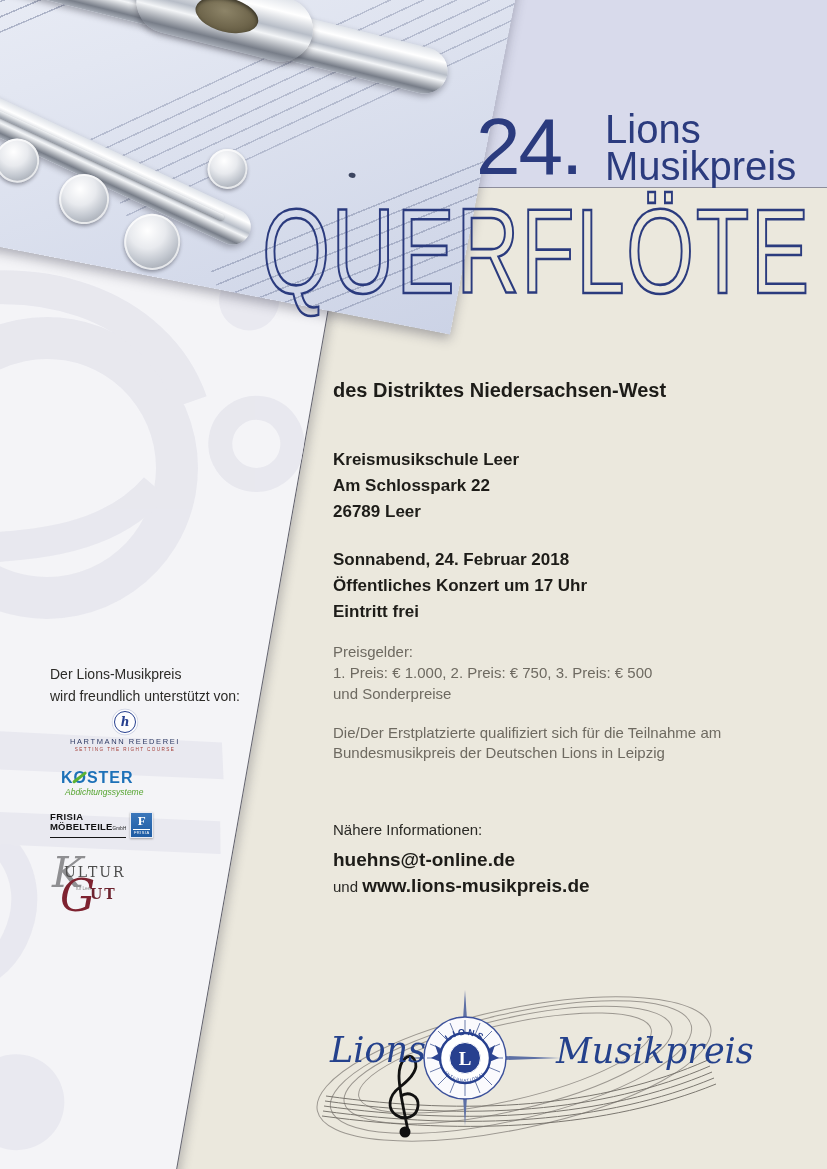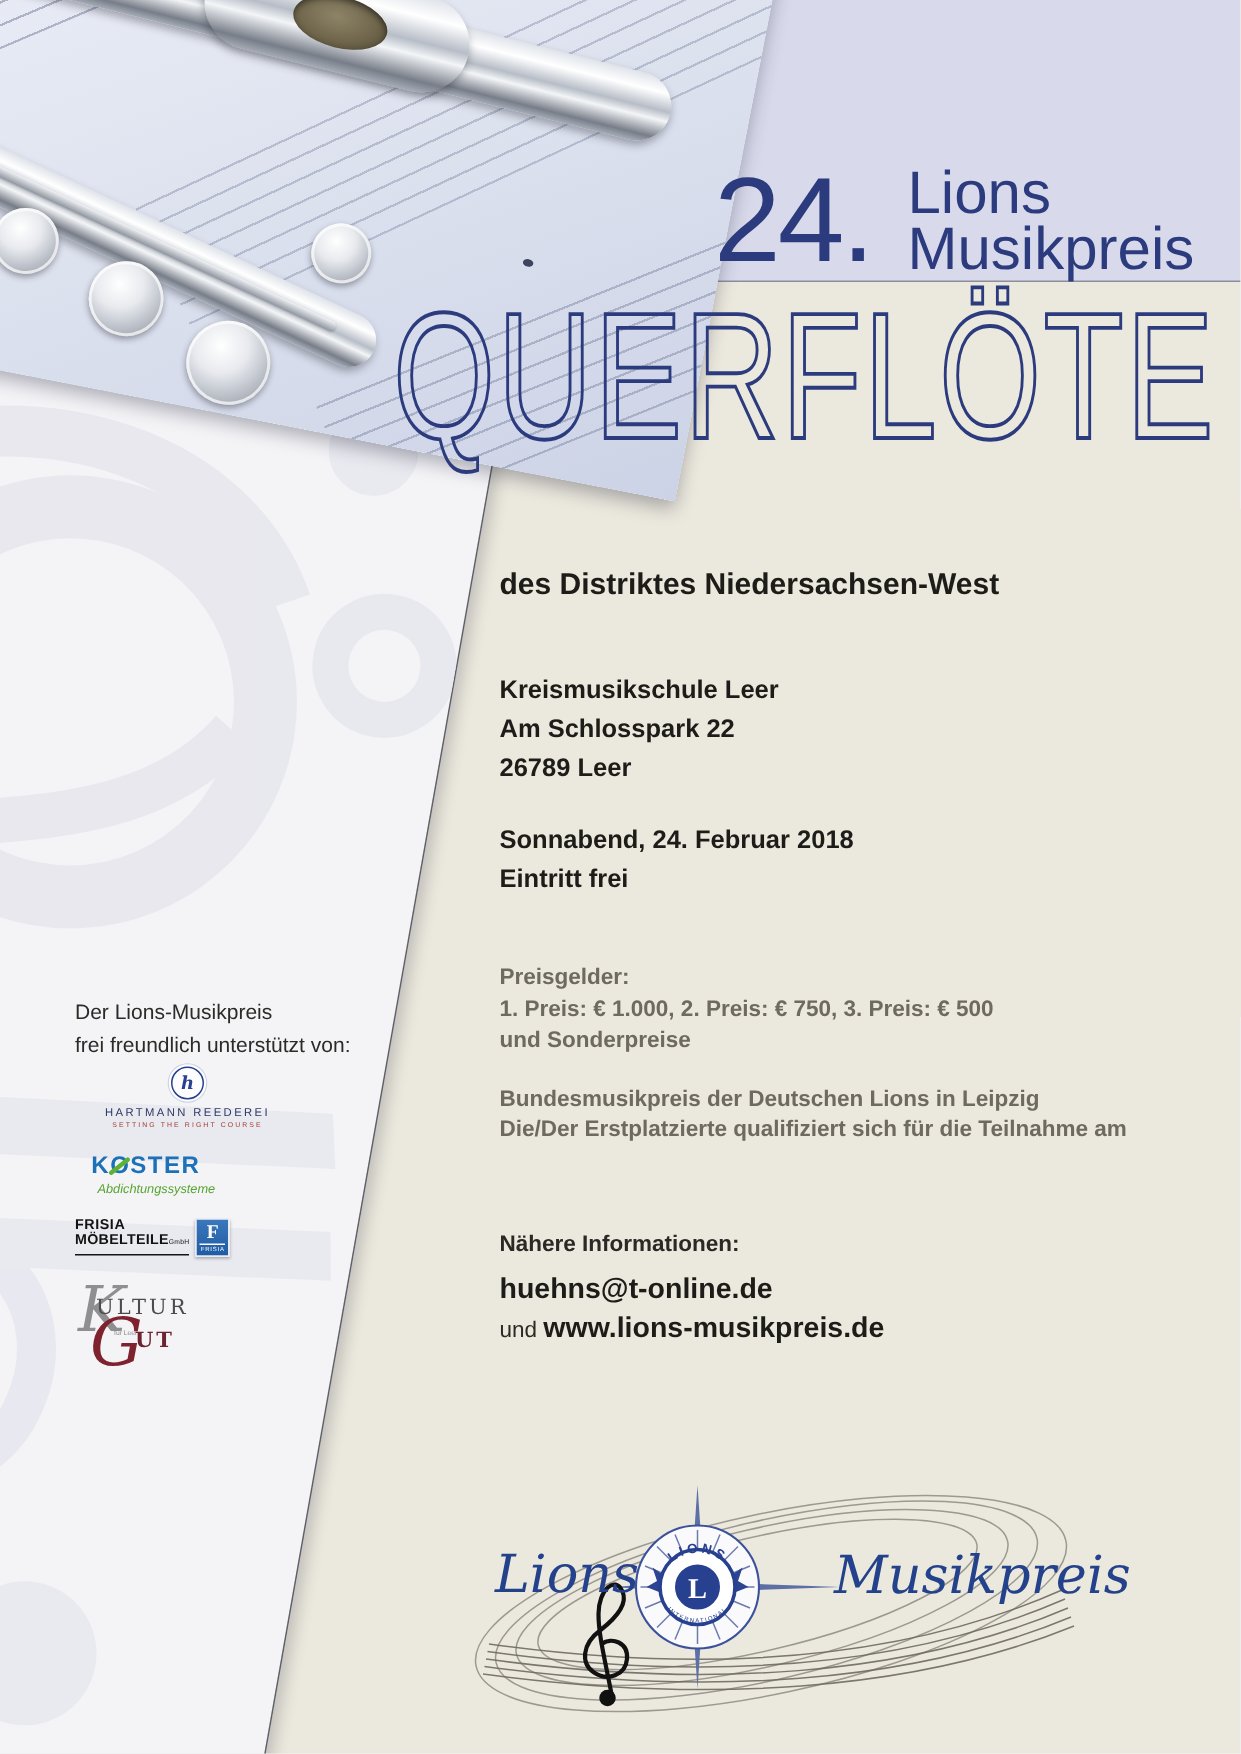--- a/index.html
+++ b/index.html
@@ -66,21 +66,21 @@
     font-size:40px; line-height:37px; font-weight:400; letter-spacing:0;
   }
   .querfloete {
     position:absolute; left:262px; top:191px; z-index:5;
     font-size:120px; line-height:120px; font-weight:400;
     color:transparent; -webkit-text-stroke:2.6px #2b3b7e;
     transform:scaleX(.73); transform-origin:0 0; white-space:nowrap;
     letter-spacing:2px;
   }
   
-  .col { position:absolute; left:333px; z-index:6;font-weight:bold; }
+  .col { position:absolute; left:333px; z-index:6; }
   .subtitle { top:378px; font-size:20px; font-weight:bold; line-height:24px; }
   .venue    { top:447px; font-size:17px; font-weight:bold; line-height:26px; }
   .datetime { top:547px; font-size:17px; font-weight:bold; line-height:26px; }
   .prizes   { top:641px; font-size:15px; line-height:21px; color:#6e6a61; }
   .qualify  { top:723px; font-size:15px; line-height:20px; color:#6e6a61; }
   .info-label { top:820px; font-size:15px; line-height:19px; color:#2a2925; }
   .email    { top:848px; font-size:19px; font-weight:bold; line-height:23px; }
   .website  { top:874px; font-size:19px; font-weight:bold; line-height:23px; }
   .website .small { font-size:15px; font-weight:normal; color:#2a2925; }
   
@@ -187,41 +187,42 @@
 <div class="col subtitle">des Distriktes Niedersachsen-West</div>
 
 <div class="col venue">
   <div>Kreismusikschule Leer</div>
   <div>Am Schlosspark 22</div>
   <div>26789 Leer</div>
 </div>
 
 <div class="col datetime">
   <div>Sonnabend, 24. Februar 2018</div>
+  <div>Öffentliches Konzert um 17 Uhr</div>
   <div>Eintritt frei</div>
 </div>
 
 <div class="col prizes">
   <div>Preisgelder:</div>
   <div>1. Preis: € 1.000, 2. Preis: € 750, 3. Preis: € 500</div>
   <div>und Sonderpreise</div>
 </div>
 
 <div class="col qualify">
+  <div>Die/Der Erstplatzierte qualifiziert sich für die Teilnahme am</div>
   <div>Bundesmusikpreis der Deutschen Lions in Leipzig</div>
-  <div>Die/Der Erstplatzierte qualifiziert sich für die Teilnahme am</div>
 </div>
 
 <div class="col info-label">Nähere Informationen:</div>
 <div class="col email">huehns@t-online.de</div>
 <div class="col website"><span class="small">und </span><span>www.lions-musikpreis.de</span></div>
 
 <div class="support-note">
   <div>Der Lions-Musikpreis</div>
-  <div>frei freundlich unterstützt von:</div>
+  <div>wird freundlich unterstützt von:</div>
 </div>
 
 <div class="logo hart">
   <div class="ring">
       <span>h</span>
     </div>
   <div class="nm">HARTMANN REEDEREI</div>
   <div class="tg">SETTING THE RIGHT COURSE</div>
 </div>
 

